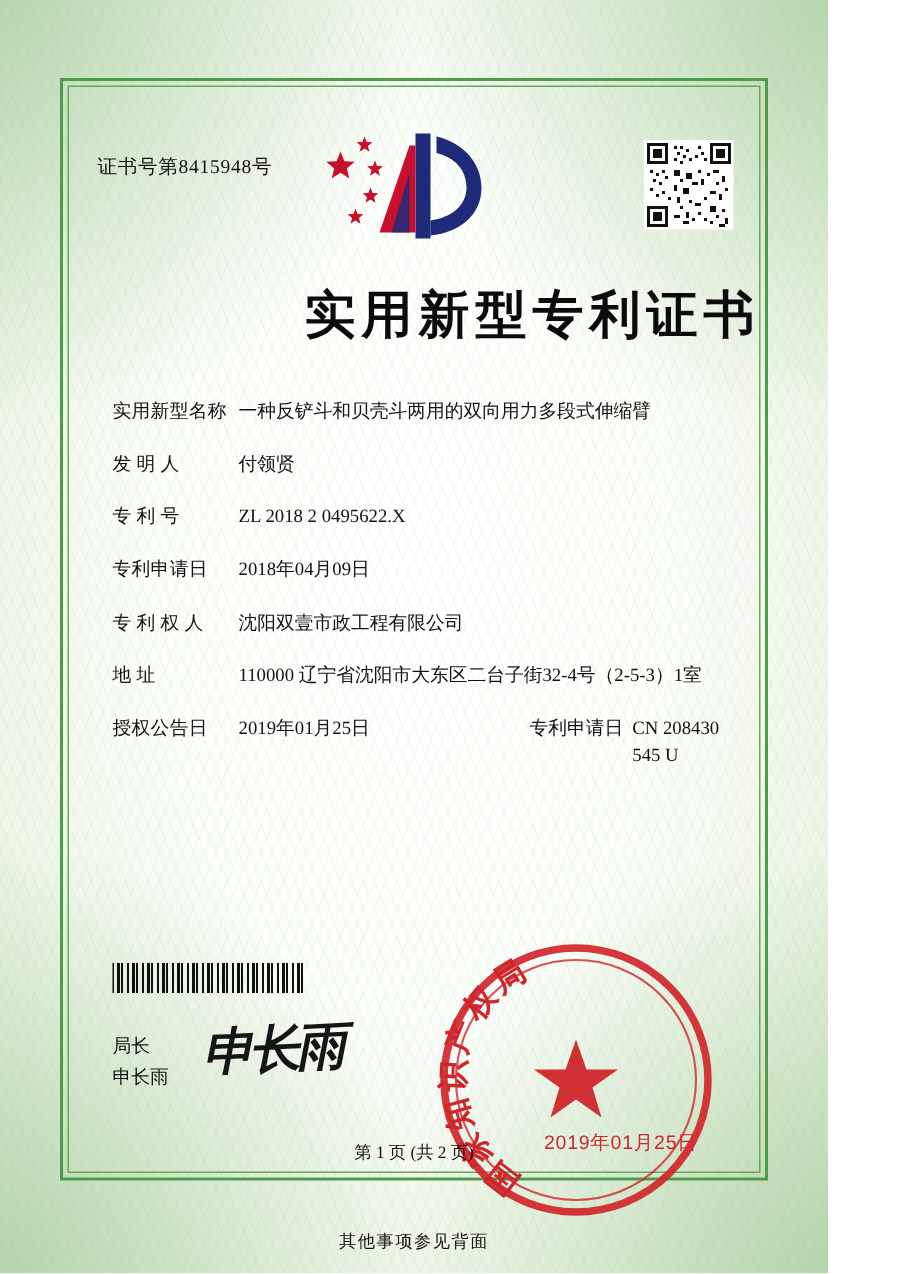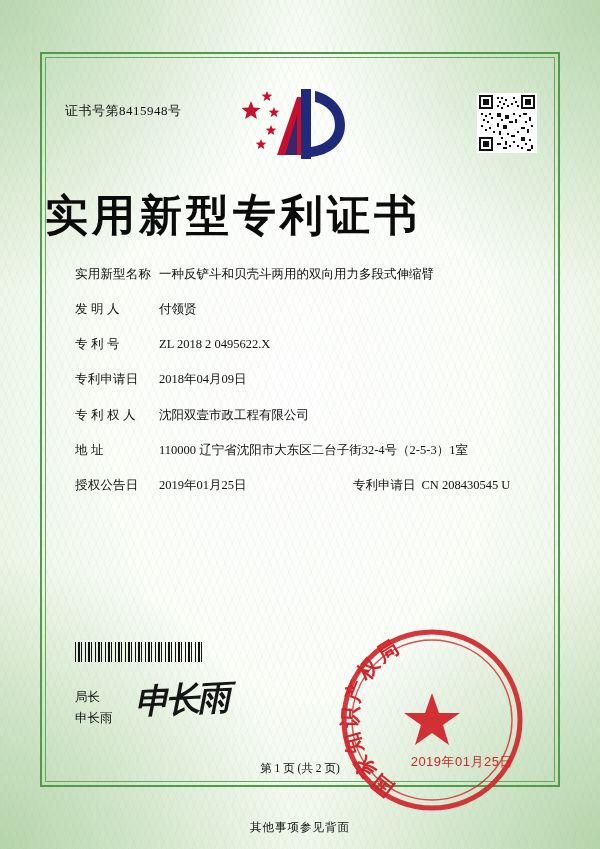--- a/index.html
+++ b/index.html
@@ -8,21 +8,21 @@
   }
   body {
     width: 600px;
     height: 849px;
     background: #ffffff;
     font-family: "Liberation Serif", serif;
     overflow: hidden;
   }
   .certificate {
     position: relative;
-    width: 600px;
+    width: 552px;
     height: 849px;
     background:
       radial-gradient(ellipse at 50% 45%, #ffffff 0%, #fbfdf9 45%, #eef6e8 72%, #dcead2 100%);
     overflow: hidden;
   }
   
   .texture {
     position: absolute;
     inset: 0;
     background-image:
@@ -92,22 +92,22 @@
     width: 60px;
     height: 60px;
   }
 
   
   .title {
     position: absolute;
     left: 0;
     right: 0;
     top: 130px;
-    text-align: left;
-    font-size: 43px;
+    text-align: right;
+    font-size: 34px;
     font-weight: bold;
     letter-spacing: 4px;
     color: #0b0b0b;
     font-family: "DejaVu Sans", sans-serif;
   }
 
   
   .fields {
     position: absolute;
     left: 30px;

